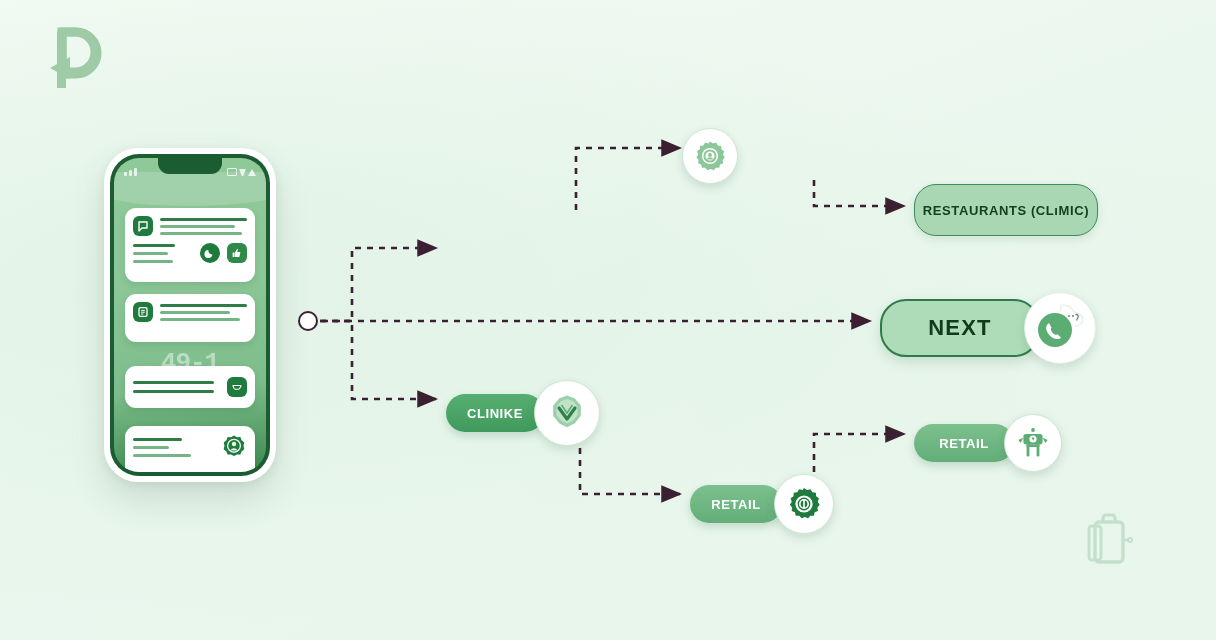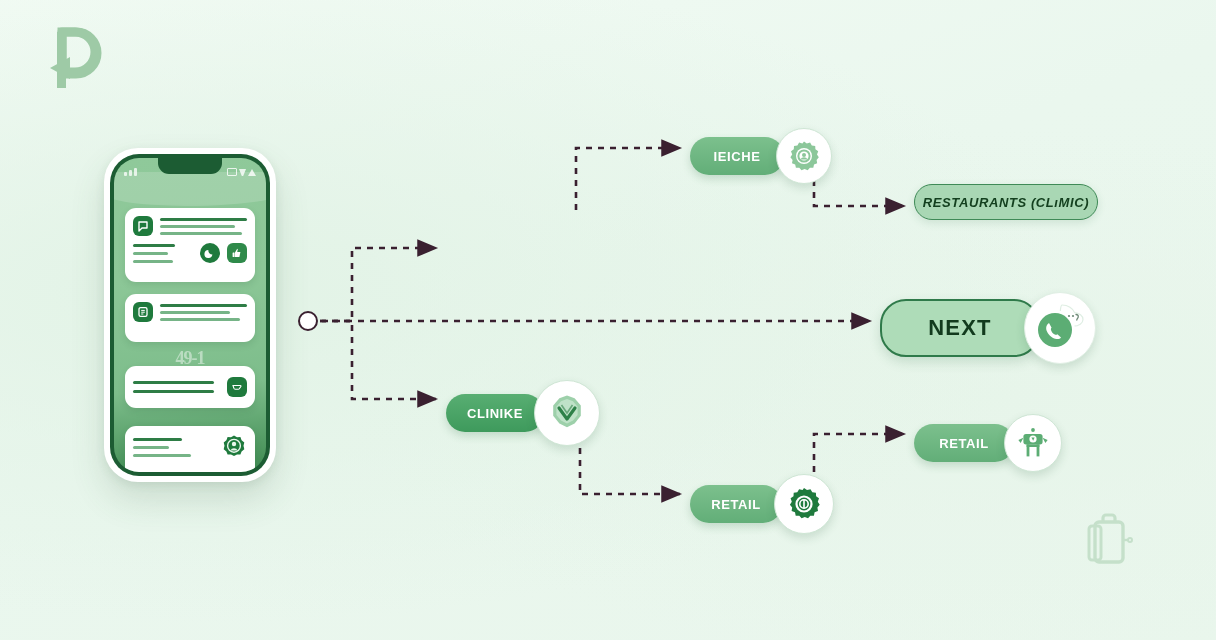--- a/index.html
+++ b/index.html
@@ -48,22 +48,22 @@
     border-bottom:7px solid rgba(255,255,255,.8);}
   .sb-t{width:7px;height:7px;background:rgba(255,255,255,.8);
     clip-path:polygon(0 0,100% 0,60% 100%,40% 100%);}
   #screen-wave{
     position:absolute;top:14px;left:-10%;width:130%;height:34px;
     background:rgba(255,255,255,.16);
     border-radius:0 0 70% 55%;
   }
   #watermark{
     position:absolute;left:0;right:0;top:190px;text-align:center;
-    font-size:18px;font-weight:700;letter-spacing:-1px;
-    color:rgba(255,255,255,.45);z-index:1;font-family:Liberation Serif, serif;
+    font-size:26px;font-weight:700;letter-spacing:-1px;
+    color:rgba(255,255,255,.45);z-index:1;font-family:Liberation Mono, monospace;
   }
   .card{
     position:absolute;left:11px;right:11px;background:#fff;border-radius:11px;
     box-shadow:0 3px 7px rgba(25,70,40,.13);z-index:2;
     padding:8px;box-sizing:border-box;display:flex;flex-direction:column;gap:5px;
   }
   .row{display:flex;align-items:center;gap:7px;}
   .ln{height:3px;border-radius:2px;background:#2e7d46;}
   .ln.lt{background:#76b487;}
   .ico{
@@ -116,21 +116,21 @@
   
   #n-autsikais{left:446px;top:228px;}
   #n-autsikais .pill{width:95px;height:40px;}
   #n-autsikais .badge{width:62px;height:62px;margin-left:-10px;}
 
   #n-ieiche{left:690px;top:128px;}
   #n-ieiche .pill{width:94px;height:38px;}
   #n-ieiche .badge{width:54px;height:54px;margin-left:-8px;}
 
   #n-restaurants{left:914px;top:184px;}
-  #n-restaurants .pill{width:184px;height:36px;font-style:italic;}
+  #n-restaurants .pill{width:184px;height:52px;}
 
   #n-next{left:880px;top:292px;}
   #n-next .pill{width:160px;height:58px;}
   #n-next .badge{width:70px;height:70px;margin-left:-16px;border-color:#e0efe4;}
 
   #n-clinike{left:446px;top:380px;}
   #n-clinike .pill{width:98px;height:38px;}
   #n-clinike .badge{width:64px;height:64px;margin-left:-10px;}
 
   #n-retail-b{left:690px;top:474px;}
@@ -293,21 +293,20 @@
         <path d="M580 436 V494 H680"></path>
 
         <path d="M814 472 V434 H904"></path>
       </g>
     </svg>
 
     <div id="origin"></div>
 
 
     <div class="node" id="n-ieiche">
-      <div class="pill solid" style="background:linear-gradient(180deg,#7cc08d 0%,#62ae78 100%);">IEICHE</div>
       <div class="badge">
         <svg width="34" height="34" viewBox="0 0 34 34">
           <g fill="#8cc79a">
             <path d="M17 2.5 19.8 4.4 23.1 3.5 24.8 6.5 28.2 6.9 28.4 10.3 31.2 12.2 30 15.4 31.8 18.3 29.6 20.9 30.2 24.2 27 25.4 26.3 28.7 22.9 28.7 20.7 31.2 17.6 29.9 14.5 31.2 12.3 28.7 8.9 28.7 8.2 25.4 5 24.2 5.6 20.9 3.4 18.3 5.2 15.4 4 12.2 6.8 10.3 7 6.9 10.4 6.5 12.1 3.5 15.4 4.4 Z"></path>
           </g>
           <circle cx="17" cy="17" r="8" fill="#fff"></circle>
           <circle cx="17" cy="17" r="5.6" fill="none" stroke="#8cc79a" stroke-width="2"></circle>
           <circle cx="17" cy="16" r="2" fill="#8cc79a"></circle>
           <path d="M13.4 20.6a4 4 0 0 1 7.2 0z" fill="#8cc79a"></path>
         </svg>

